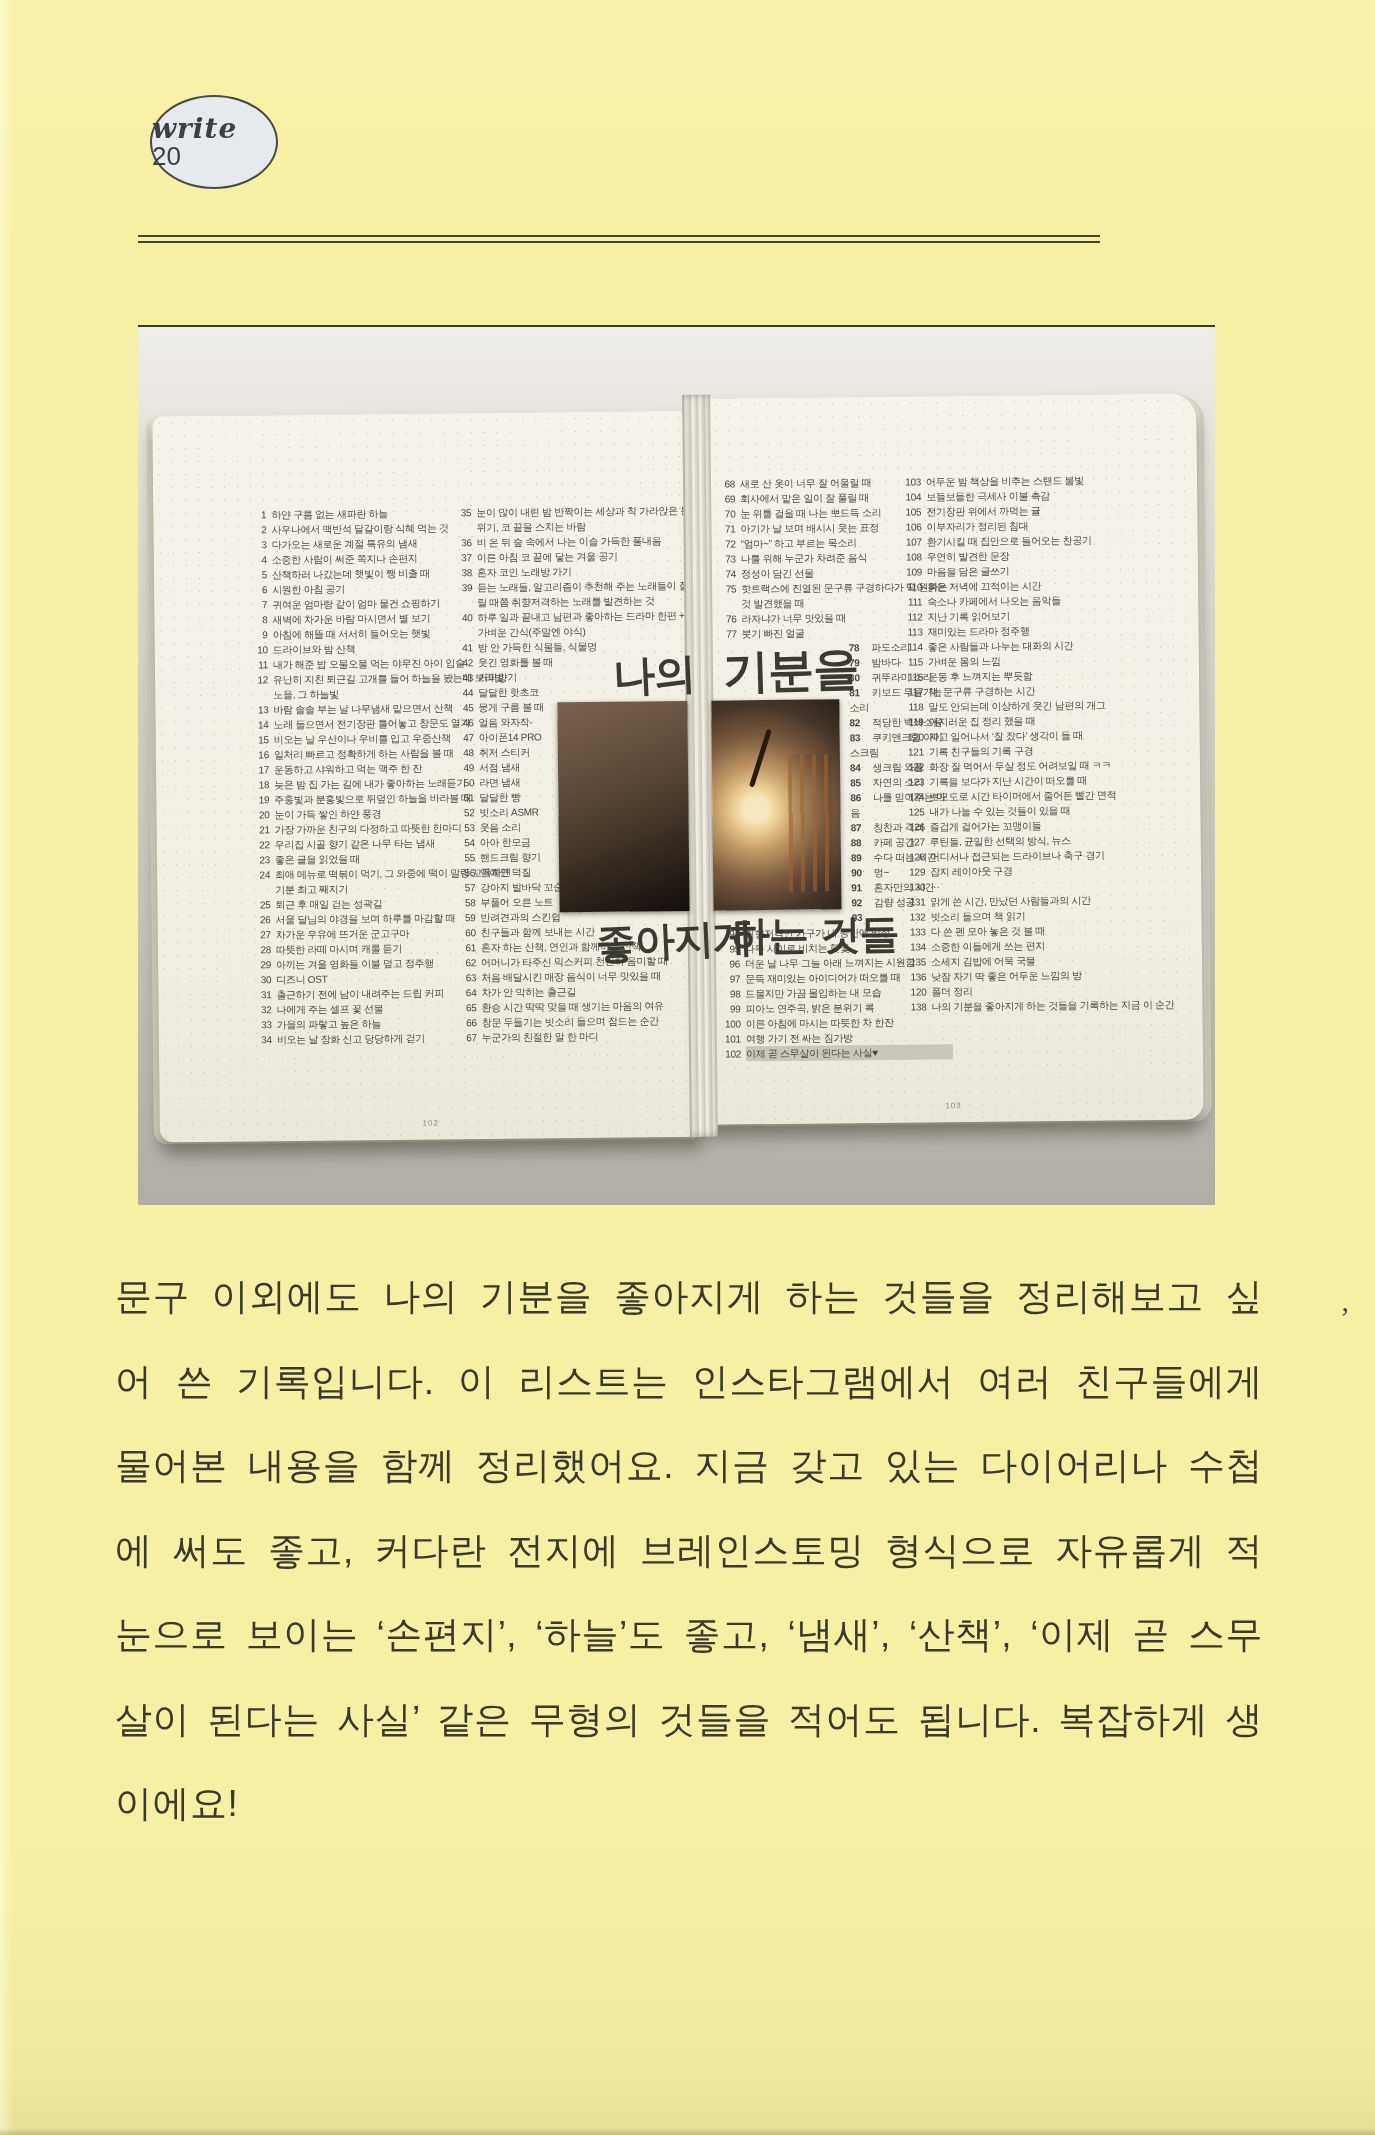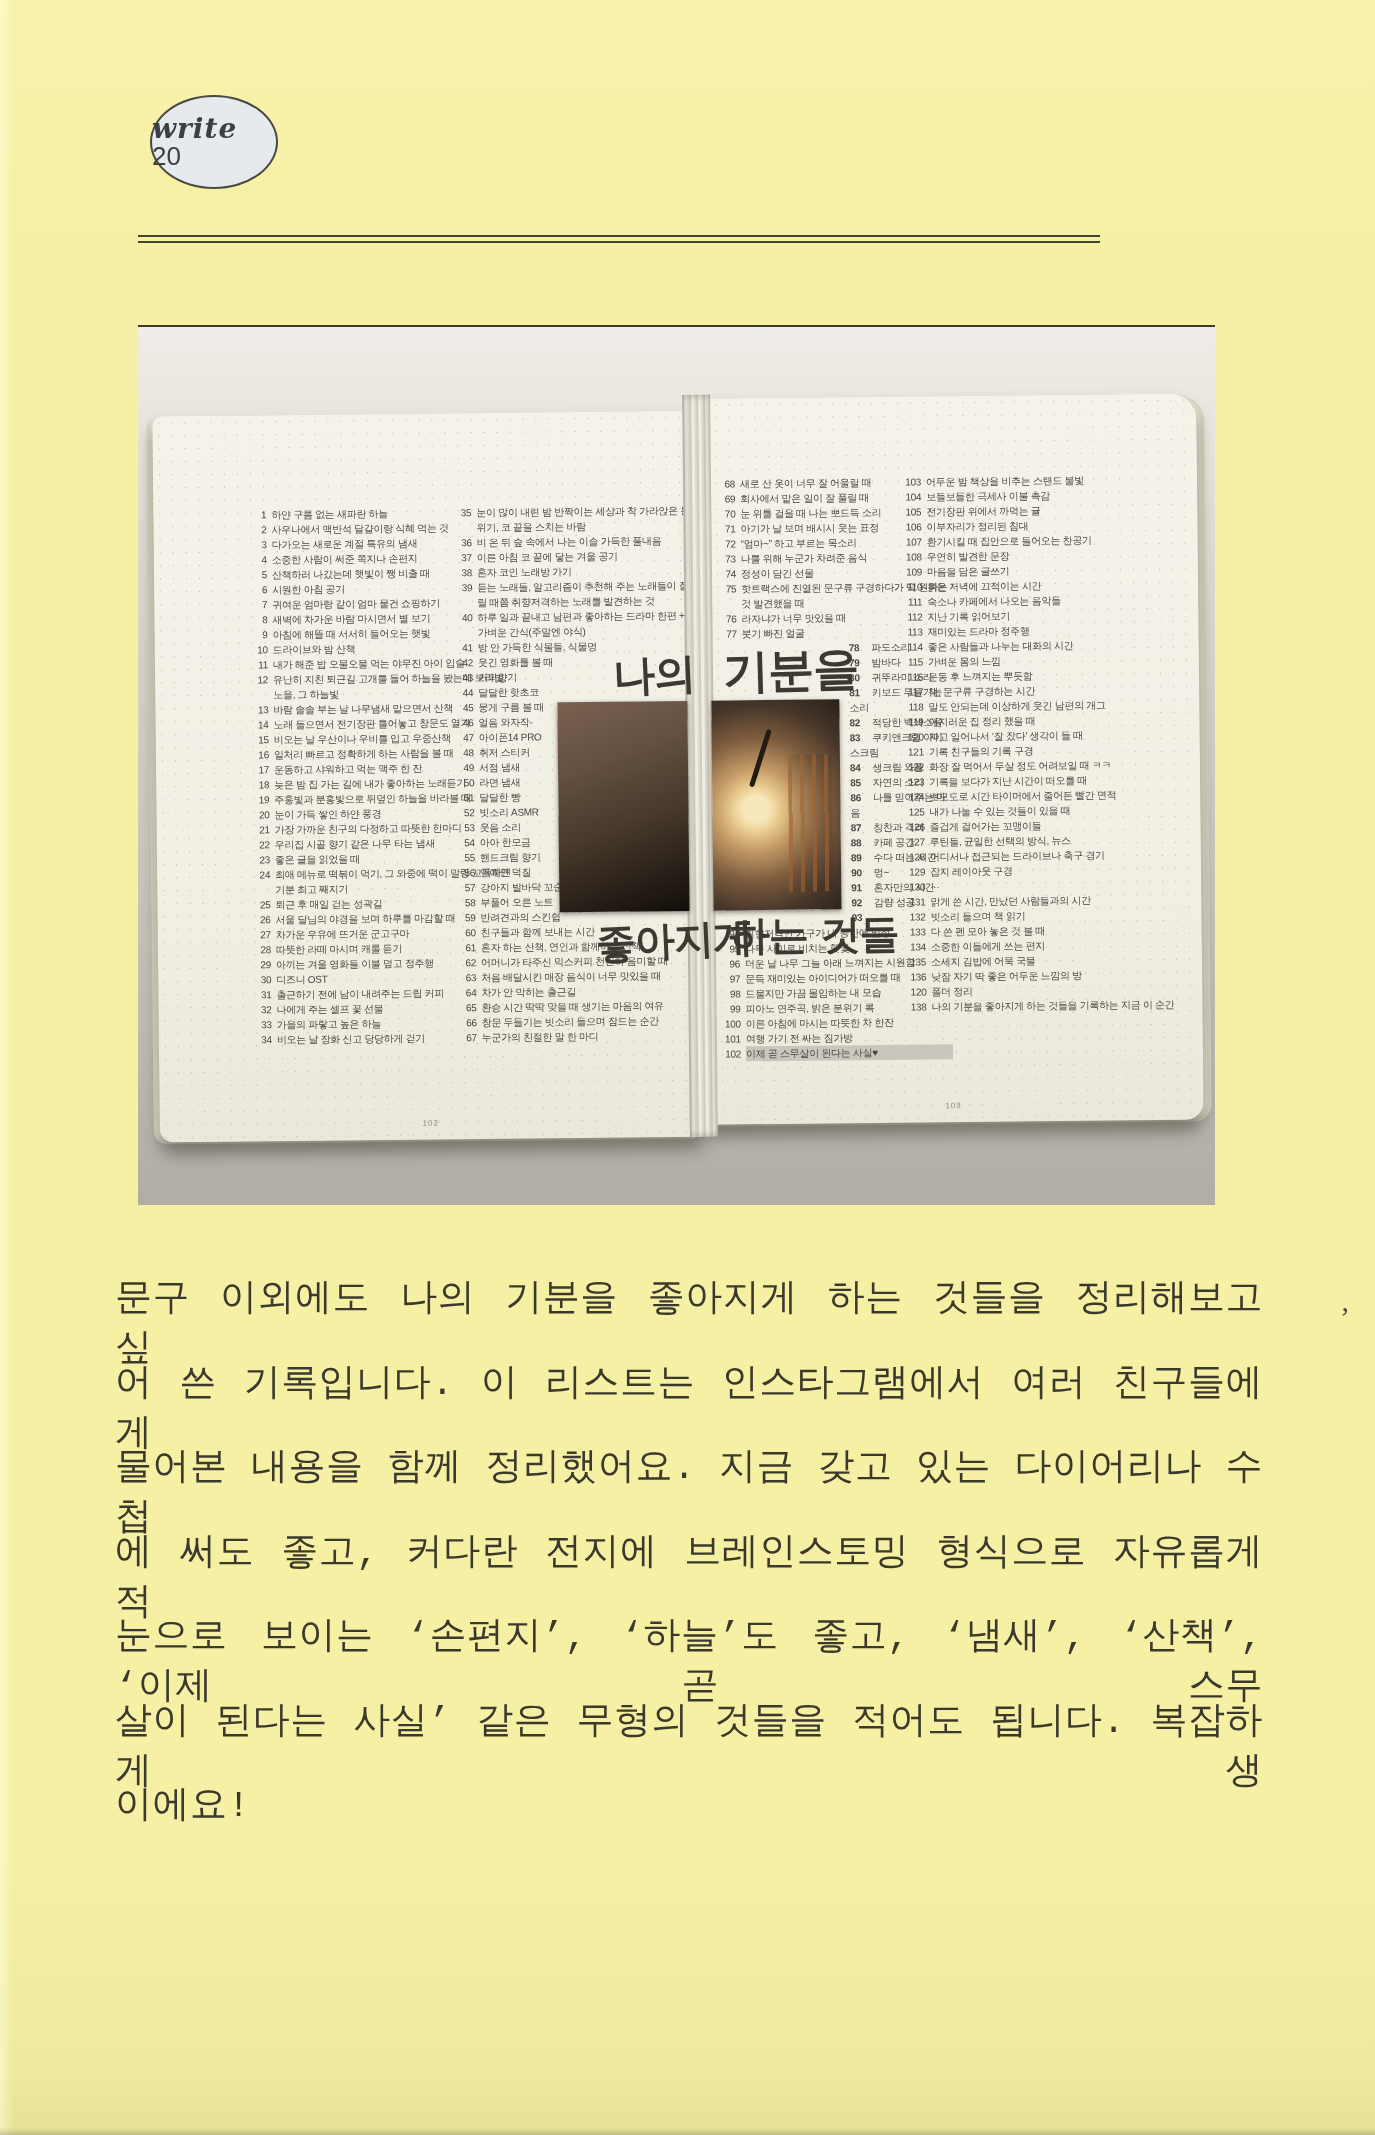--- a/index.html
+++ b/index.html
@@ -78,21 +78,21 @@
     background:
       radial-gradient(circle at 34% 52%, #f7e7bd 0 9%, #eccf93 16%, #c39a66 30%, #7d5c3e 52%, #46362a 75%, #2a211a 100%);}
   .pphoto.pr::after{content:"";position:absolute;right:8px;top:55px;bottom:18px;width:44px;
     background:repeating-linear-gradient(90deg, rgba(150,95,50,.85) 0 4px, rgba(40,28,20,.15) 4px 12px);
     opacity:.75;}
   .pphoto.pr::before{content:"";position:absolute;left:46px;top:28px;width:5px;height:60px;
     background:#241b13;transform:rotate(18deg);border-radius:3px;}
 
   
   .bodytext{position:absolute;left:115px;top:1272px;width:1148px;}
-  .bodyline{font-family:Liberation Mono, monospace;
+  .bodyline{font-family:Liberation Sans, sans-serif;
     font-size:37px;color:#3b392c;height:84.5px;letter-spacing:.5px;
     text-align:justify;text-align-last:justify;white-space:normal;}
   .bodyline.endline{text-align-last:left;}
 
   .stray{position:absolute;left:1340px;top:1300px;font-size:30px;color:#4e4c40;
     font-family:"Liberation Serif",serif;}
 </style>
 </head>
 <body>
 

